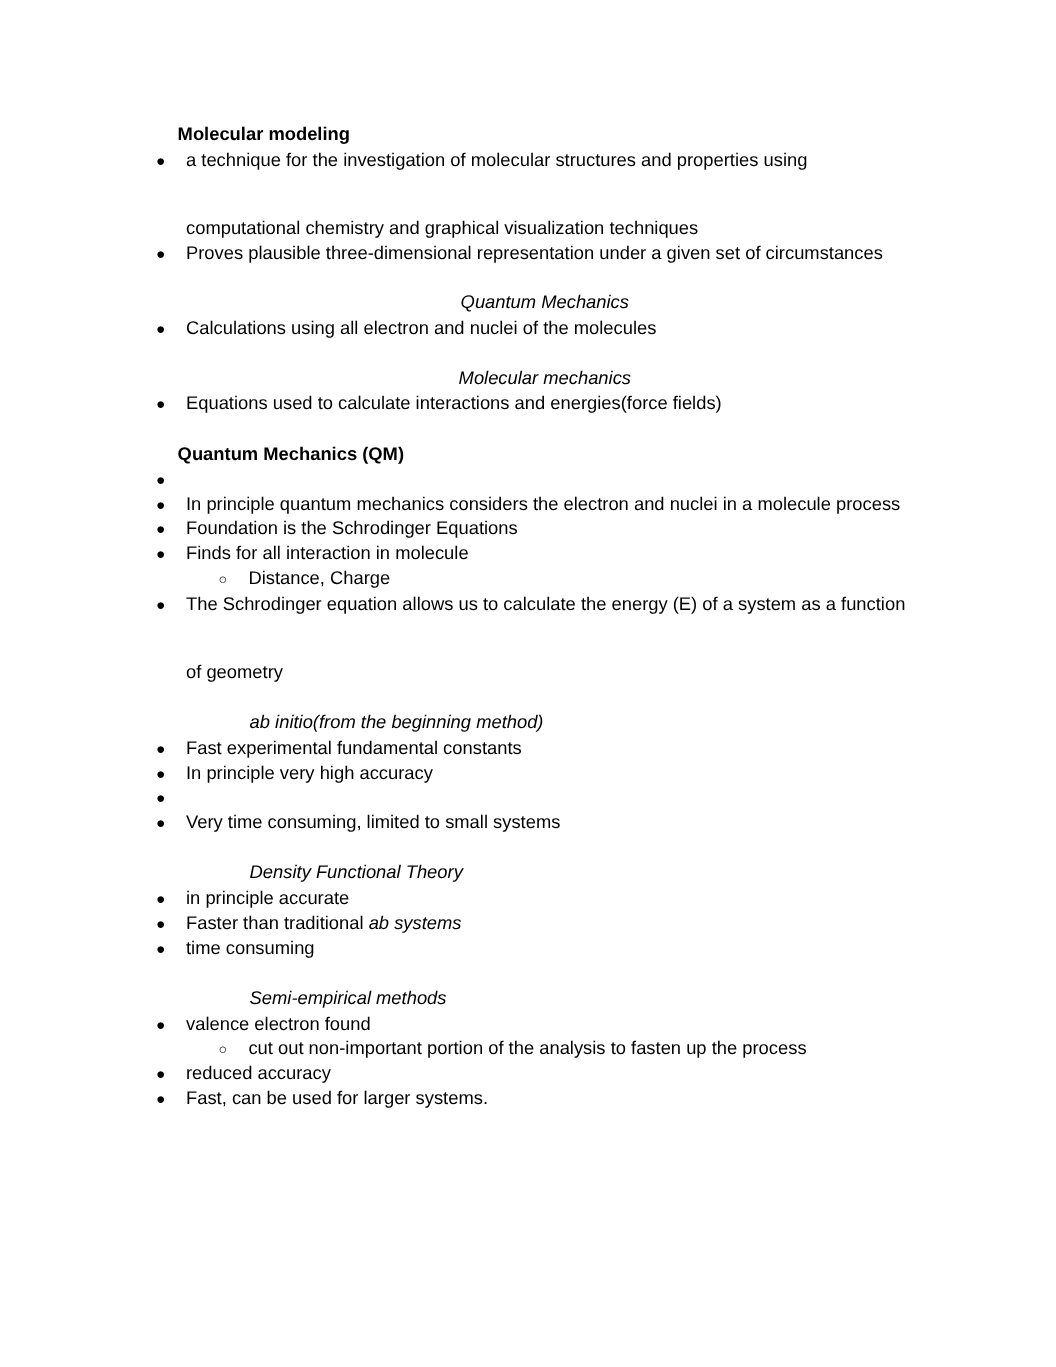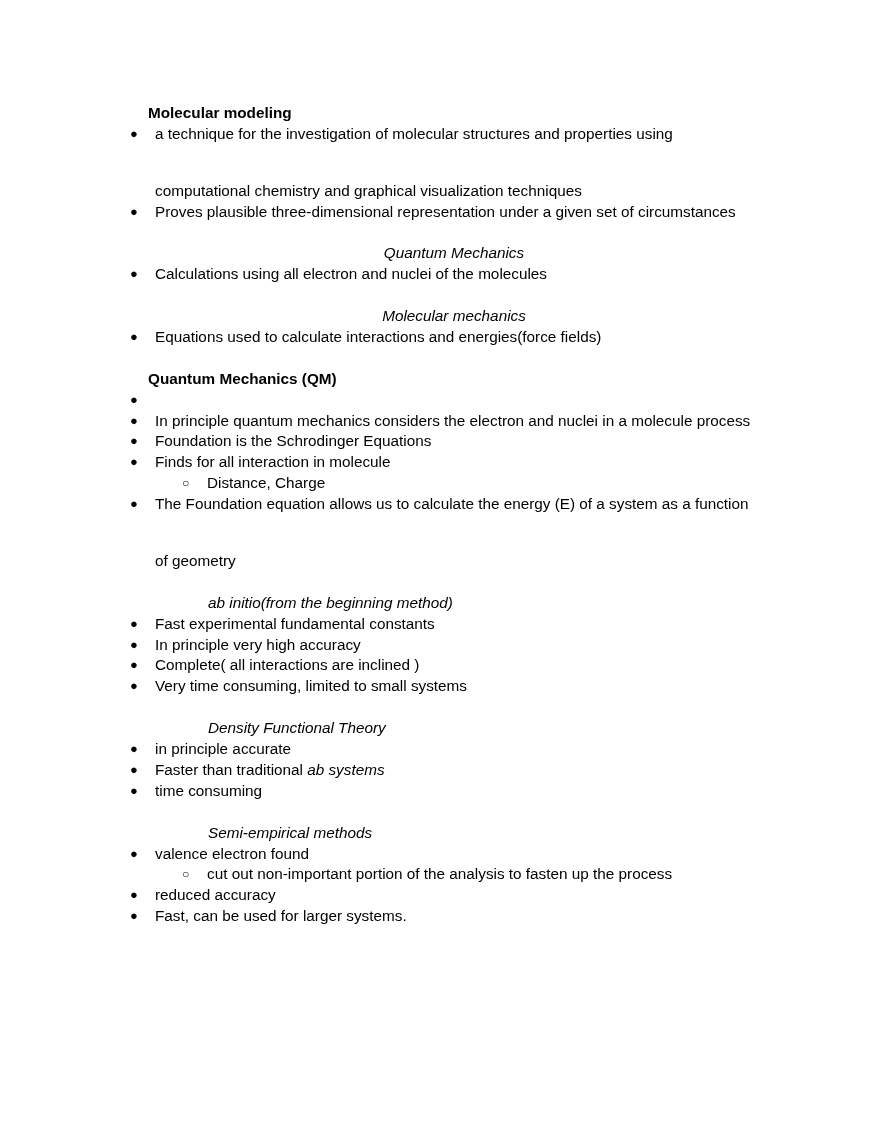--- a/index.html
+++ b/index.html
@@ -37,28 +37,28 @@
   <div class="line italic">Molecular mechanics</div>
   <div class="line b1"><span class="bullet">●</span><span>Equations used to calculate interactions and energies(force fields)</span></div>
   <div class="blank"></div>
 
   <div class="line heading">Quantum Mechanics (QM)</div>
   <div class="line b1"><span class="bullet">●</span></div>
   <div class="line b1"><span class="bullet">●</span><span>In principle quantum mechanics considers the electron and nuclei in a molecule process</span></div>
   <div class="line b1"><span class="bullet">●</span><span>Foundation is the Schrodinger Equations</span></div>
   <div class="line b1"><span class="bullet">●</span><span>Finds for all interaction in molecule</span></div>
   <div class="line b2"><span class="bullet">○</span><span>Distance, Charge</span></div>
-  <div class="line b1"><span class="bullet">●</span><span>The Foundation equation allows us to calculate the energy (E) of a system as a function</span></div>
+  <div class="line b1"><span class="bullet">●</span><span>The Schrodinger equation allows us to calculate the energy (E) of a system as a function</span></div>
   <div class="line cont">of geometry</div>
   <div class="blank"></div>
 
   <div class="line subhead">ab initio(from the beginning method)</div>
   <div class="line b1"><span class="bullet">●</span><span>Fast experimental fundamental constants</span></div>
   <div class="line b1"><span class="bullet">●</span><span>In principle very high accuracy</span></div>
-  <div class="line b1"><span class="bullet">●</span><span>Complete( all interactions are inclined )</span></div>
+  <div class="line b1"><span class="bullet">●</span></div>
   <div class="line b1"><span class="bullet">●</span><span>Very time consuming, limited to small systems</span></div>
   <div class="blank"></div>
 
   <div class="line subhead">Density Functional Theory</div>
   <div class="line b1"><span class="bullet">●</span><span>in principle accurate</span></div>
   <div class="line b1"><span class="bullet">●</span><span style="white-space:pre">Faster than traditional </span><span class="italic">ab systems</span></div>
   <div class="line b1"><span class="bullet">●</span><span>time consuming</span></div>
   <div class="blank"></div>
 
   <div class="line subhead">Semi-empirical methods</div>

